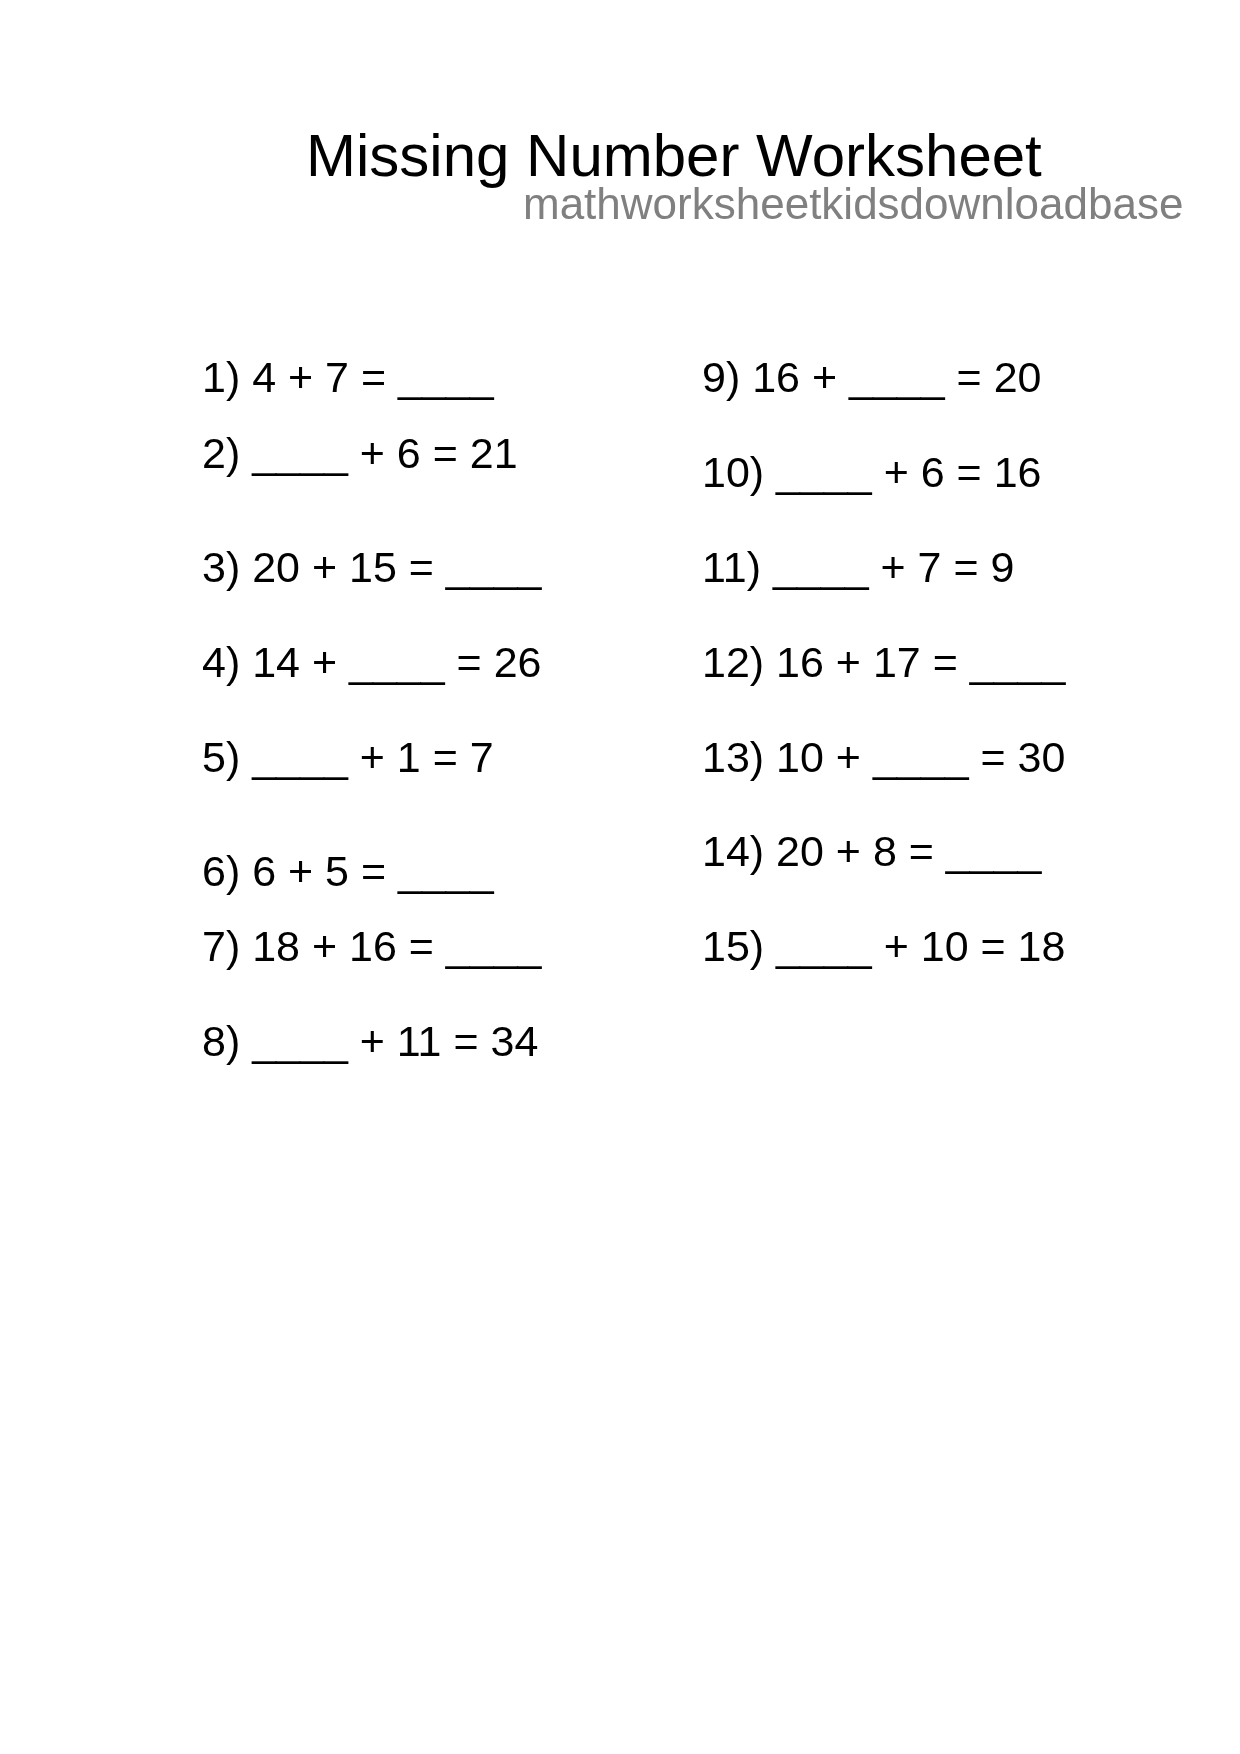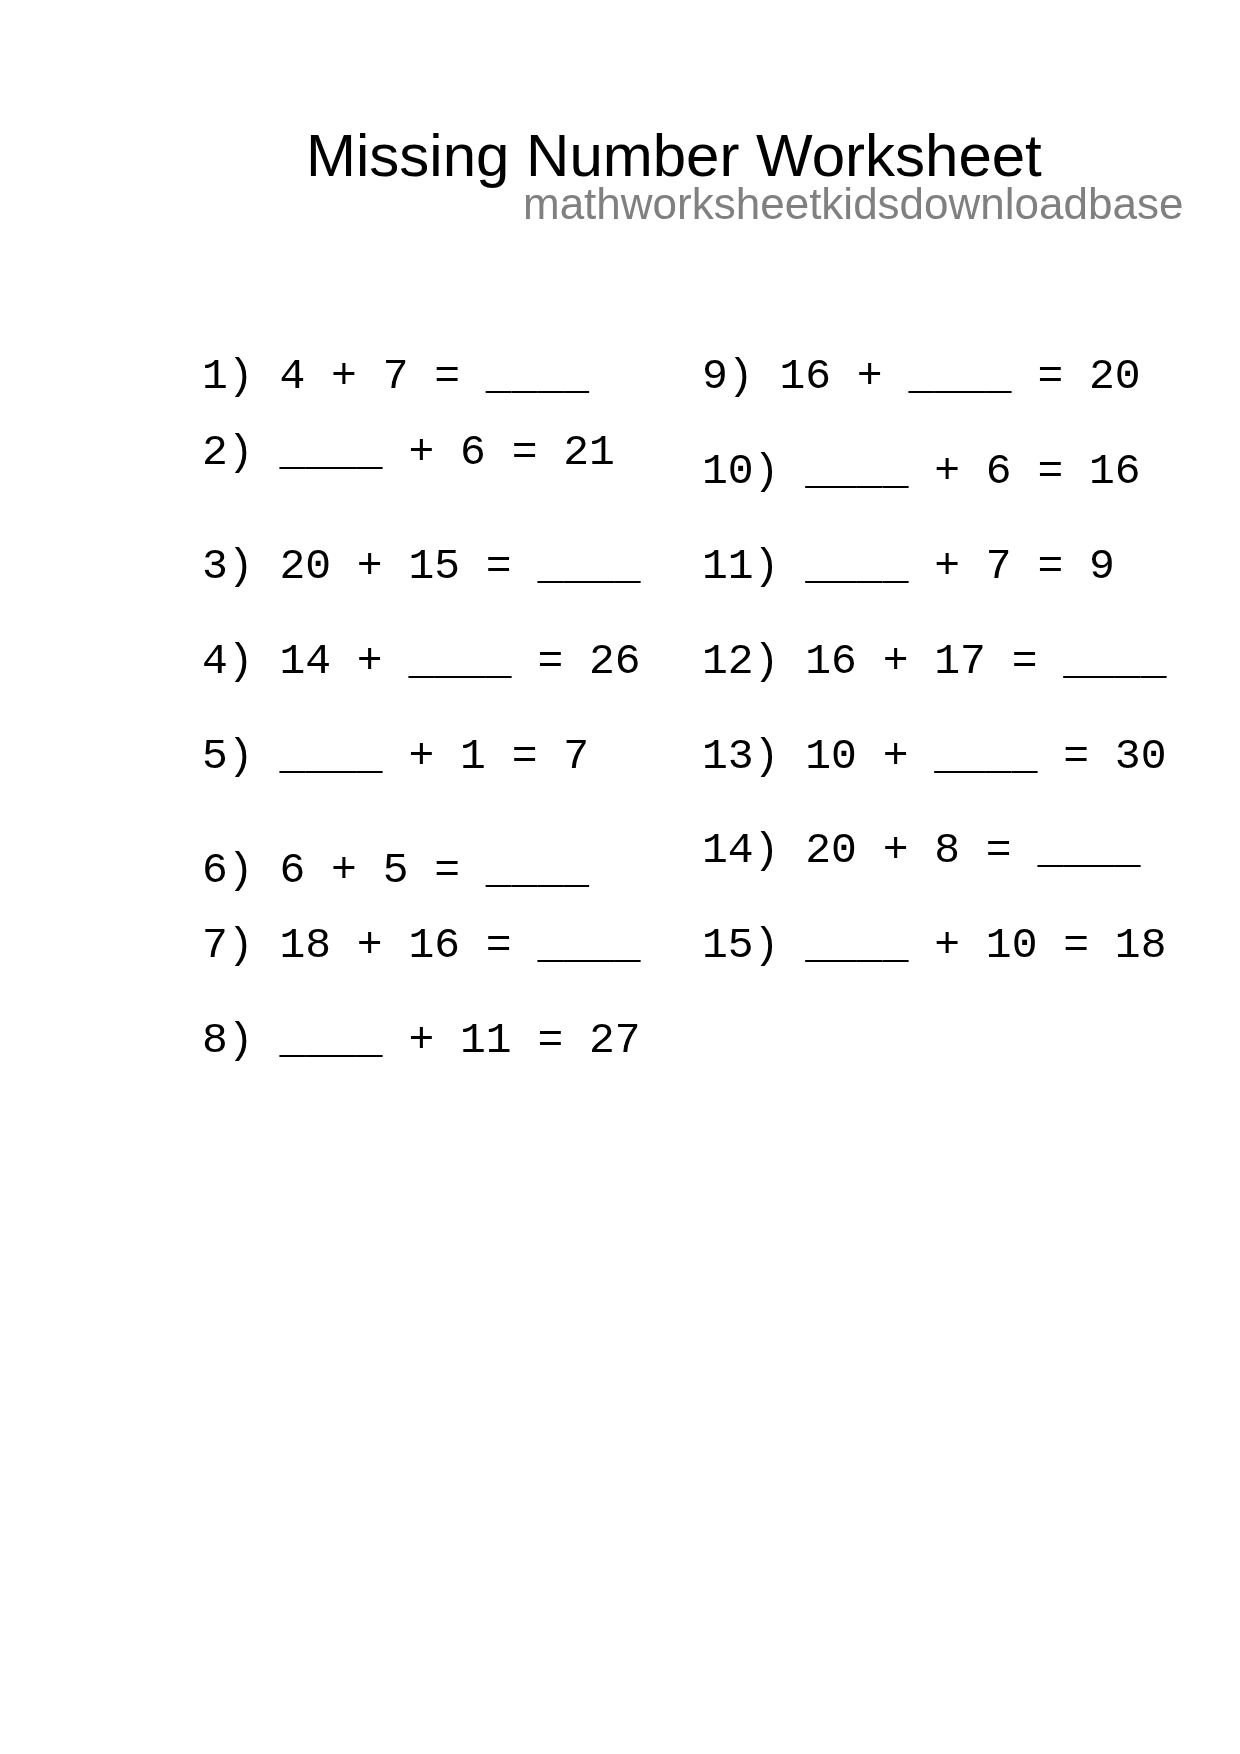--- a/index.html
+++ b/index.html
@@ -42,38 +42,37 @@
     }
     .column.left { left: 202px; }
     .column.right { left: 702px; }
     .problem {
       position: absolute;
       left: 0;
       font-size: 43px;
       line-height: 50px;
       white-space: pre;
       color: #000000;
-      font-family: Liberation Mono, monospace;
     }
   </style>
 </head>
 <body>
 
 <h1 class="page-title">Missing Number Worksheet</h1>
 <div class="subtitle">mathworksheetkidsdownloadbase</div>
 
 <div class="column left">
   <div class="problem" style="top:352px">1) 4 + 7 = ____</div>
   <div class="problem" style="top:428px">2) ____ + 6 = 21</div>
   <div class="problem" style="top:542px">3) 20 + 15 = ____</div>
   <div class="problem" style="top:637px">4) 14 + ____ = 26</div>
   <div class="problem" style="top:732px">5) ____ + 1 = 7</div>
   <div class="problem" style="top:846px">6) 6 + 5 = ____</div>
   <div class="problem" style="top:921px">7) 18 + 16 = ____</div>
-  <div class="problem" style="top:1016px">8) ____ + 11 = 27</div>
+  <div class="problem" style="top:1016px">8) ____ + 11 = 34</div>
 </div>
 
 <div class="column right">
   <div class="problem" style="top:352px">9) 16 + ____ = 20</div>
   <div class="problem" style="top:447px">10) ____ + 6 = 16</div>
   <div class="problem" style="top:542px">11) ____ + 7 = 9</div>
   <div class="problem" style="top:637px">12) 16 + 17 = ____</div>
   <div class="problem" style="top:732px">13) 10 + ____ = 30</div>
   <div class="problem" style="top:826px">14) 20 + 8 = ____</div>
   <div class="problem" style="top:921px">15) ____ + 10 = 18</div>

